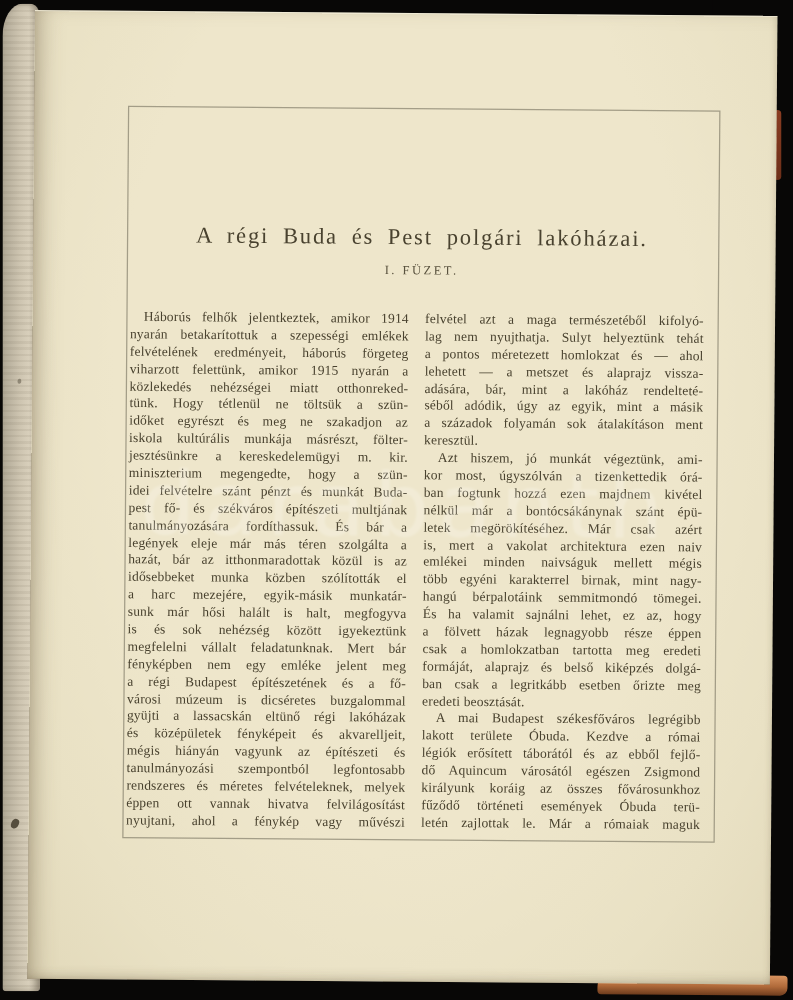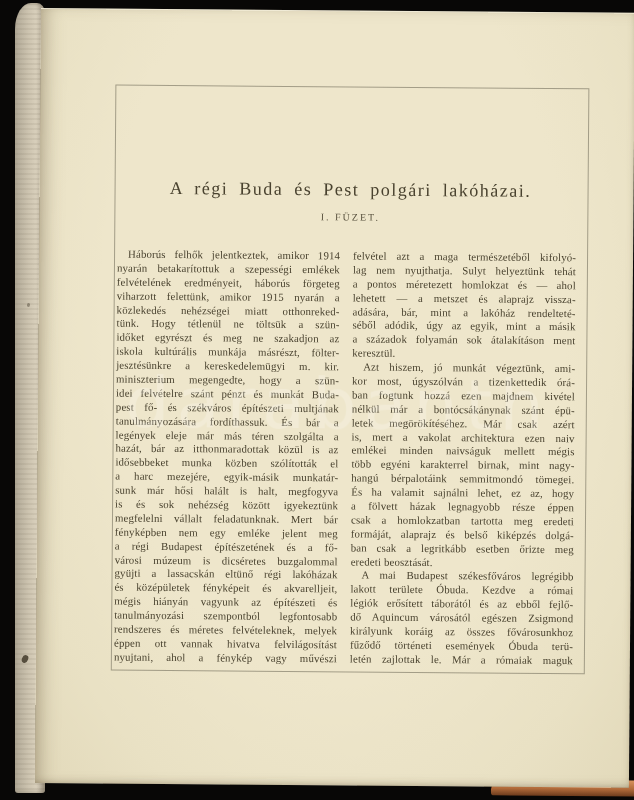--- a/index.html
+++ b/index.html
@@ -9,21 +9,20 @@
     height: 800px;
     overflow: hidden;
     background: var(--background, #080706);
     font-family: "Liberation Serif", "DejaVu Serif", serif;
   }
   .scene {
     position: relative;
     width: 570px;
     height: 800px;
     background: var(--background, #080706);
-    margin-left: 13px;
   }
   
   .fore-edge {
     position: absolute;
     left: 2px;
     top: 3px;
     width: 30px;
     height: 790px;
     background:
       repeating-linear-gradient(180deg, rgba(110,100,80,0.10) 0 2px, rgba(0,0,0,0) 2px 5px),

